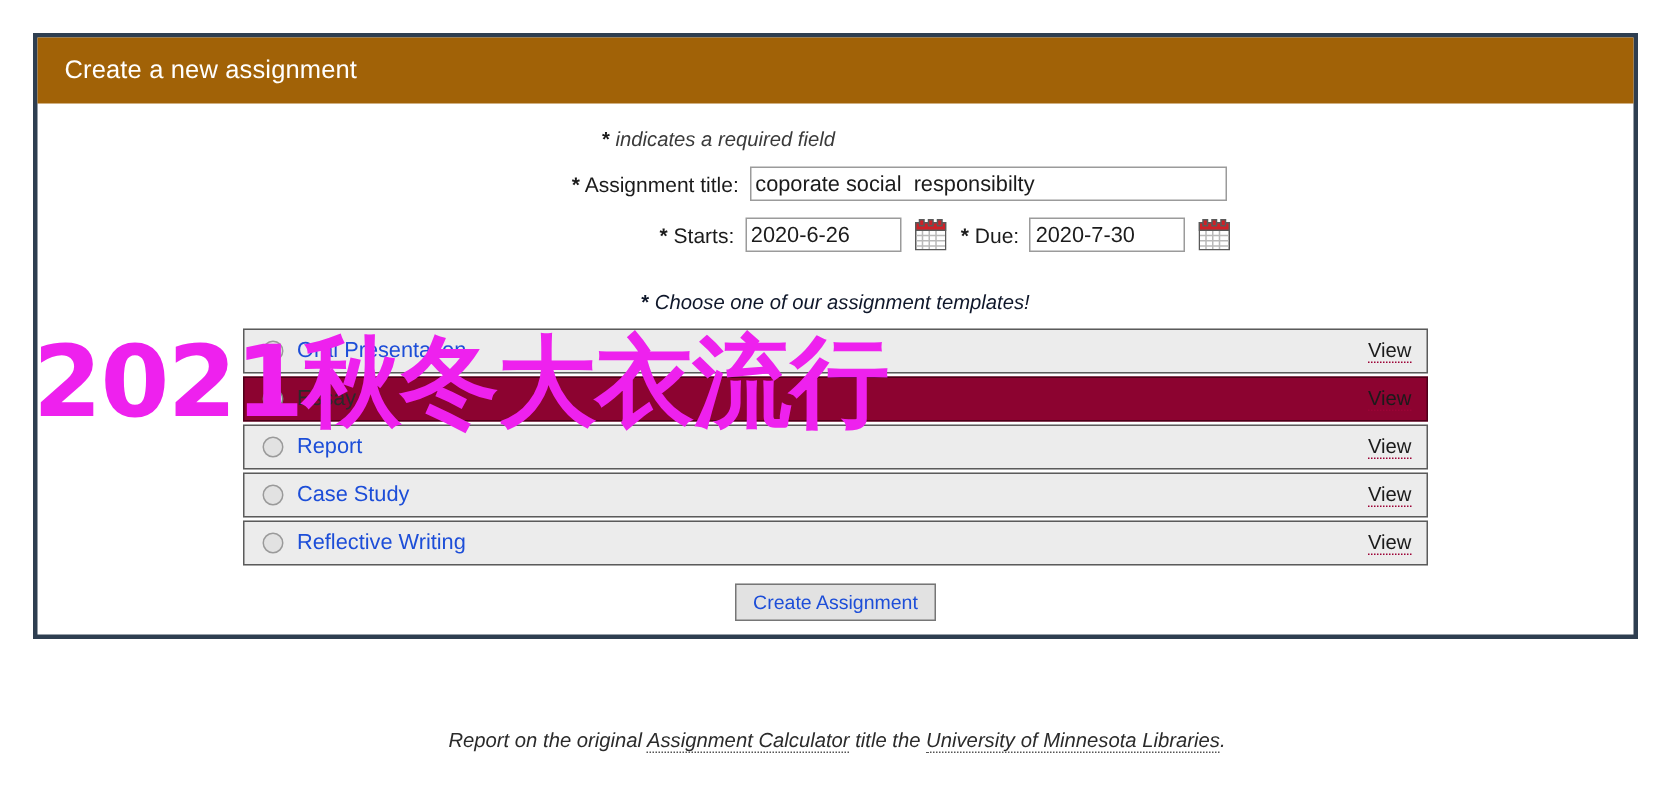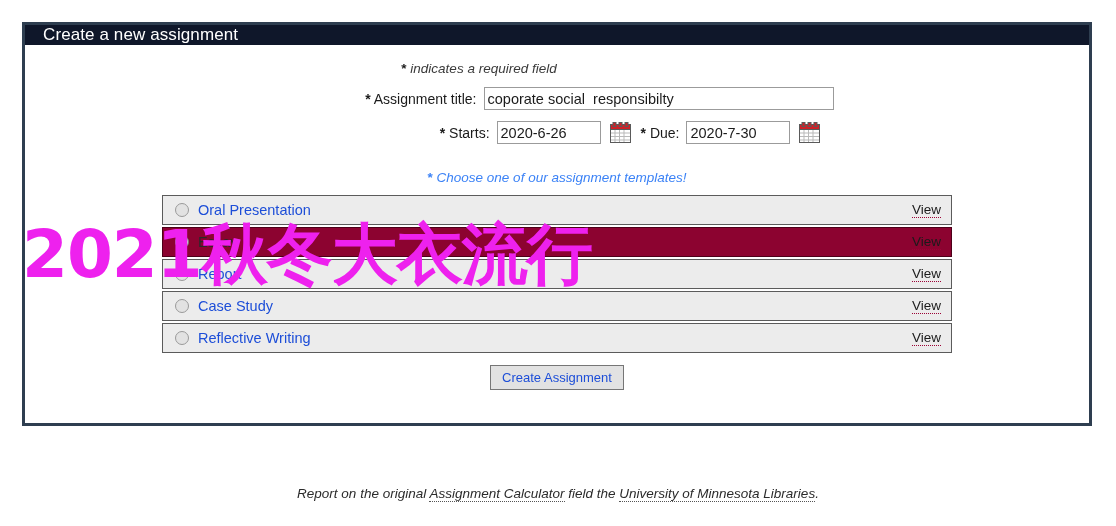--- a/index.html
+++ b/index.html
@@ -22,22 +22,22 @@
     top: 22px;
     width: 1070px;
     height: 404px;
     border: 3px solid #2e3e50;
     box-sizing: border-box;
     background: #ffffff;
   }
 
   
   #panel-header {
-    height: 20px;
-    background: #0f172a;
+    height: 44px;
+    background: #a16207;
     color: #ffffff;
     display: flex;
     align-items: center;
     padding-left: 18px;
     box-sizing: border-box;
   }
   #panel-header .title {
     font-size: 17px;
     letter-spacing: .1px;
   }
@@ -78,40 +78,40 @@
     font-family: "Liberation Sans", sans-serif;
     font-size: 14.5px;
     color: #1b1b1b;
     border: 1px solid #9b9b9b;
     background: #ffffff;
     padding: 2px 3px;
     box-sizing: border-box;
     height: 23px;
     outline: none;
   }
-  #assignment-title-input { width: 350px; }
+  #assignment-title-input { width: 318px; }
   .date-input { width: 104px; }
 
   
   .cal-icon {
     width: 21px;
     height: 21px;
     margin-left: 9px;
     display: inline-block;
     vertical-align: middle;
     flex: none;
     cursor: pointer;
   }
 
   
   .choose-note {
     text-align: center;
     font-style: italic;
     font-size: 13.5px;
-    color: #3b82f6;
+    color: #0f172a;
     margin-top: 26px;
   }
   .choose-note .star { font-style: normal; font-weight: bold; }
 
   
   #template-list {
     width: 790px;
     margin: 10px auto 0 auto;
   }
   .template-row {
@@ -314,14 +314,14 @@
 
   <div class="submit-wrap">
     <button id="create-assignment-button">Create Assignment</button>
   </div>
 
 </div>
 
 <div id="watermark-overlay">2021秋冬大衣流行</div>
 
 <div id="page-footer">
-  <span>Report on the original </span><span class="ul-link">Assignment Calculator</span><span> field the </span><span class="ul-link">University of Minnesota Libraries</span><span>.</span>
+  <span>Report on the original </span><span class="ul-link">Assignment Calculator</span><span> title the </span><span class="ul-link">University of Minnesota Libraries</span><span>.</span>
 </div>
 
 </body></html>

